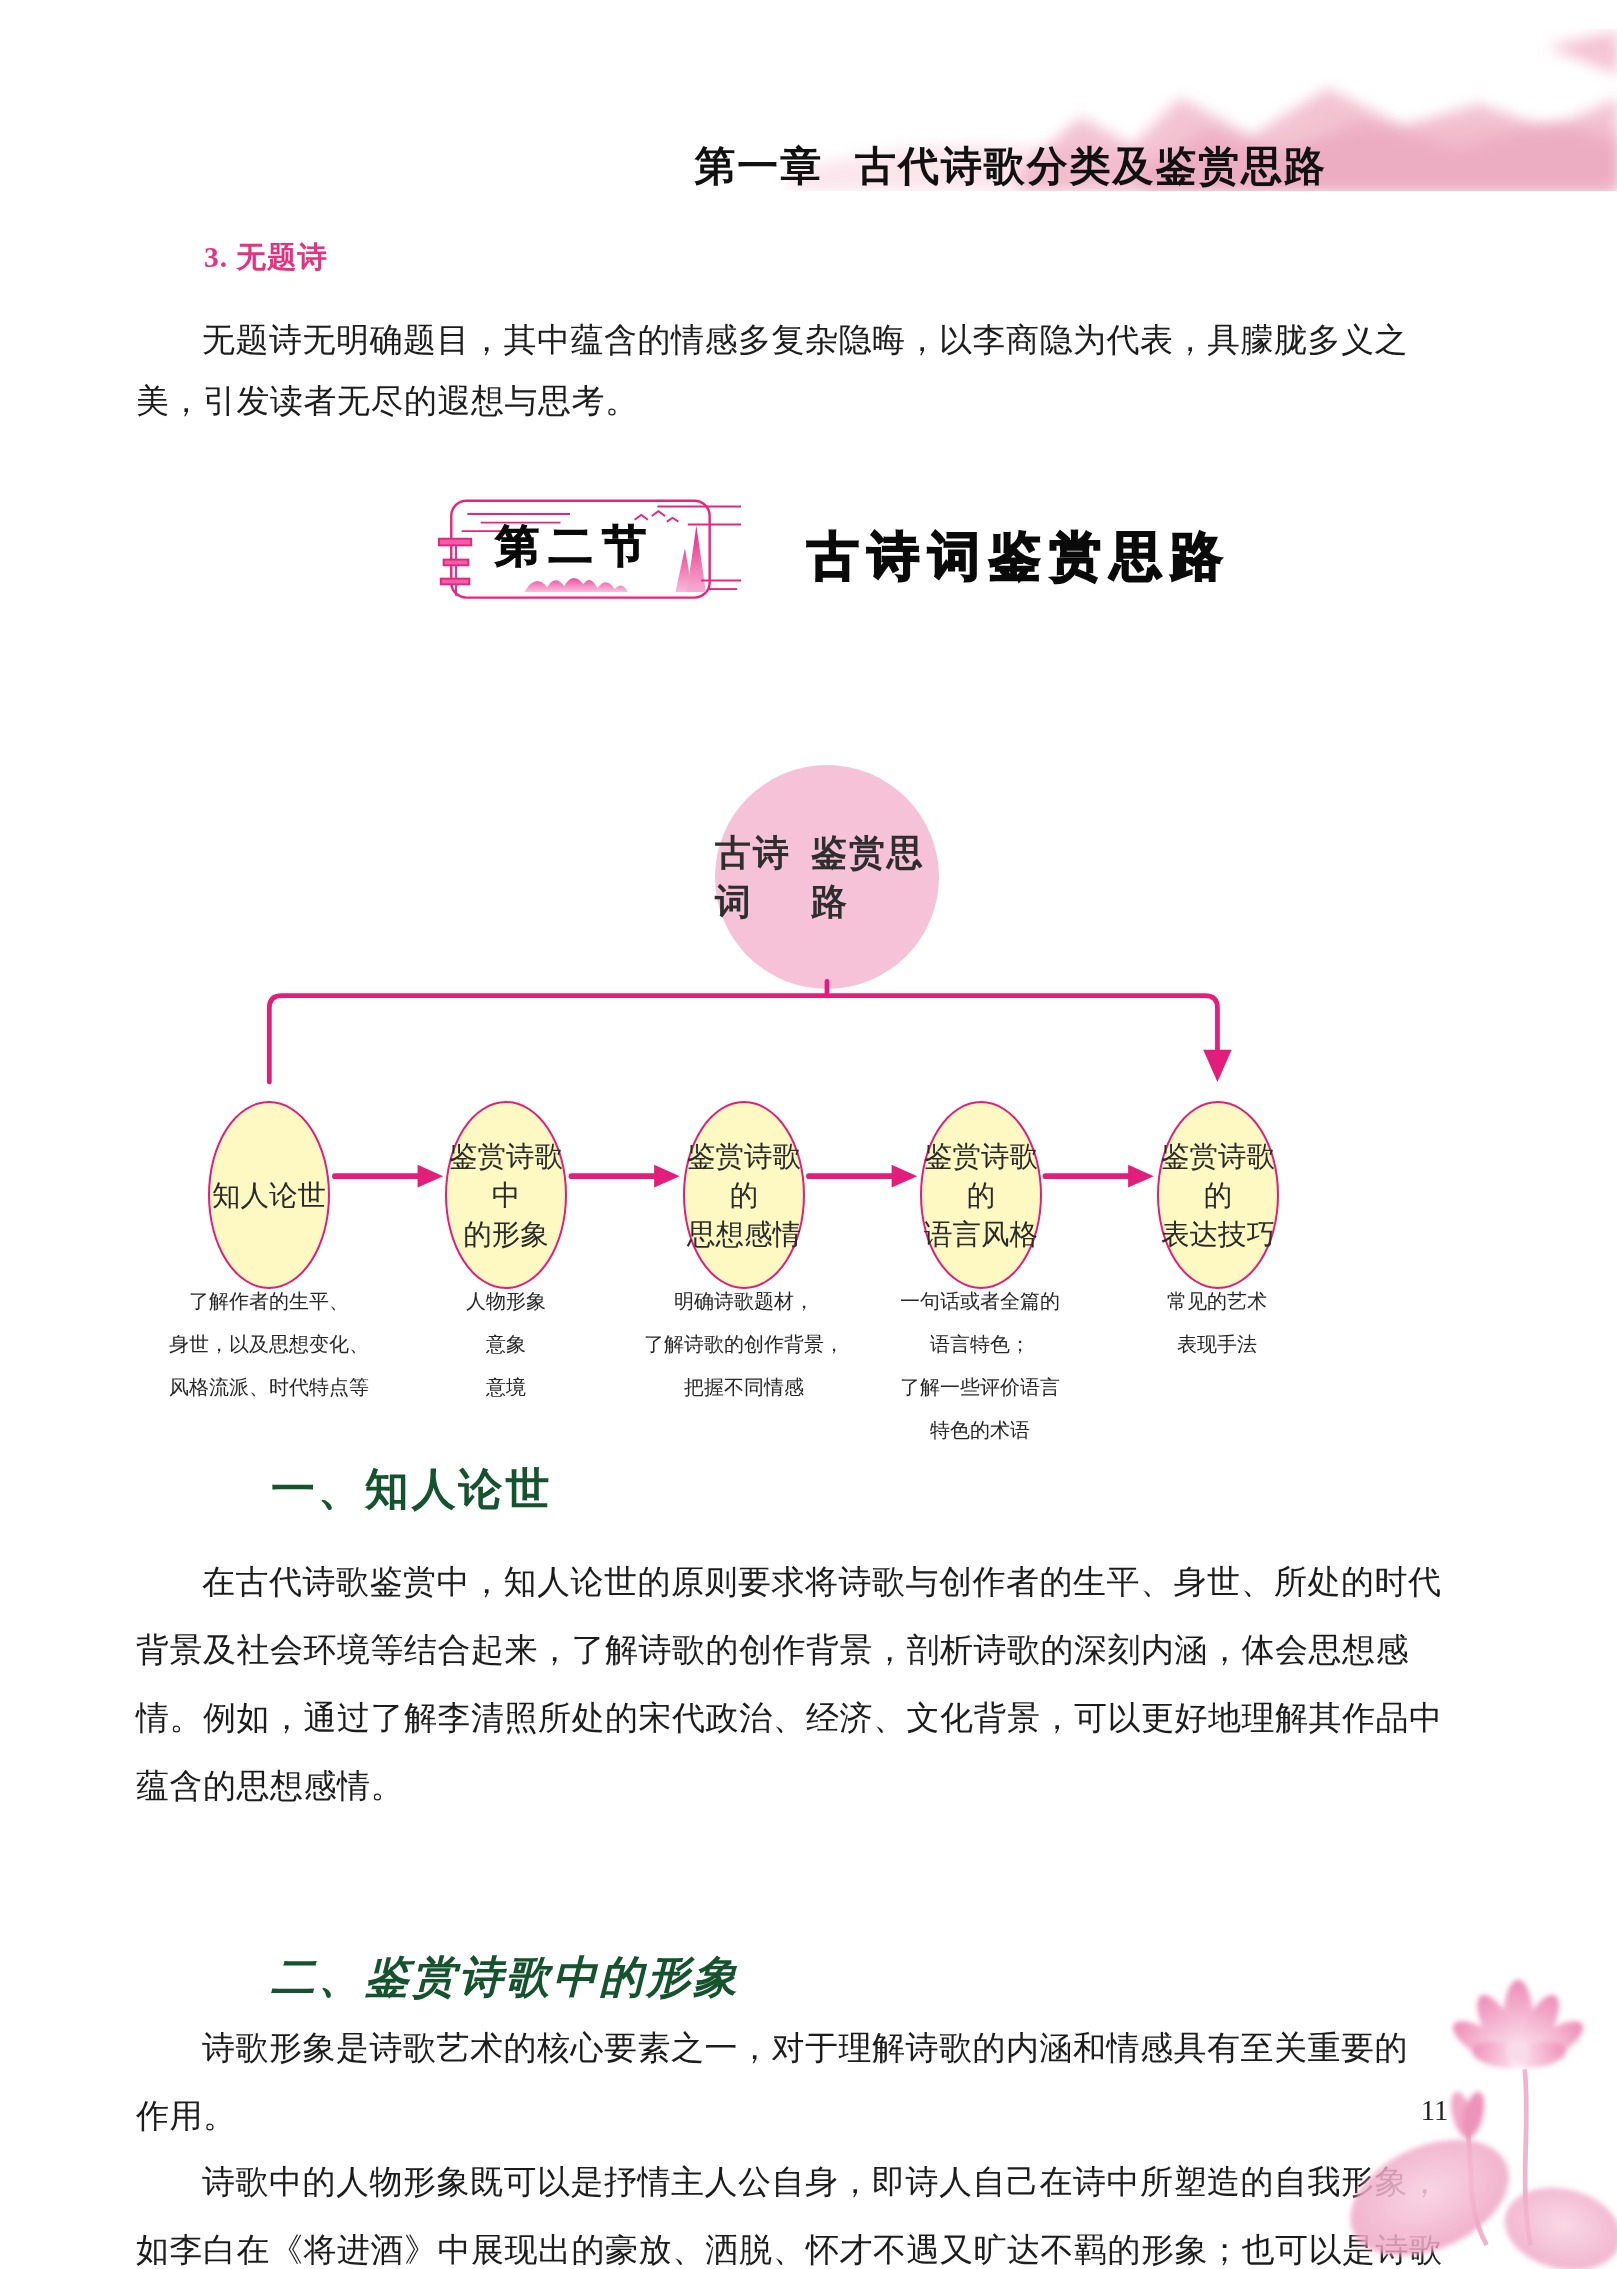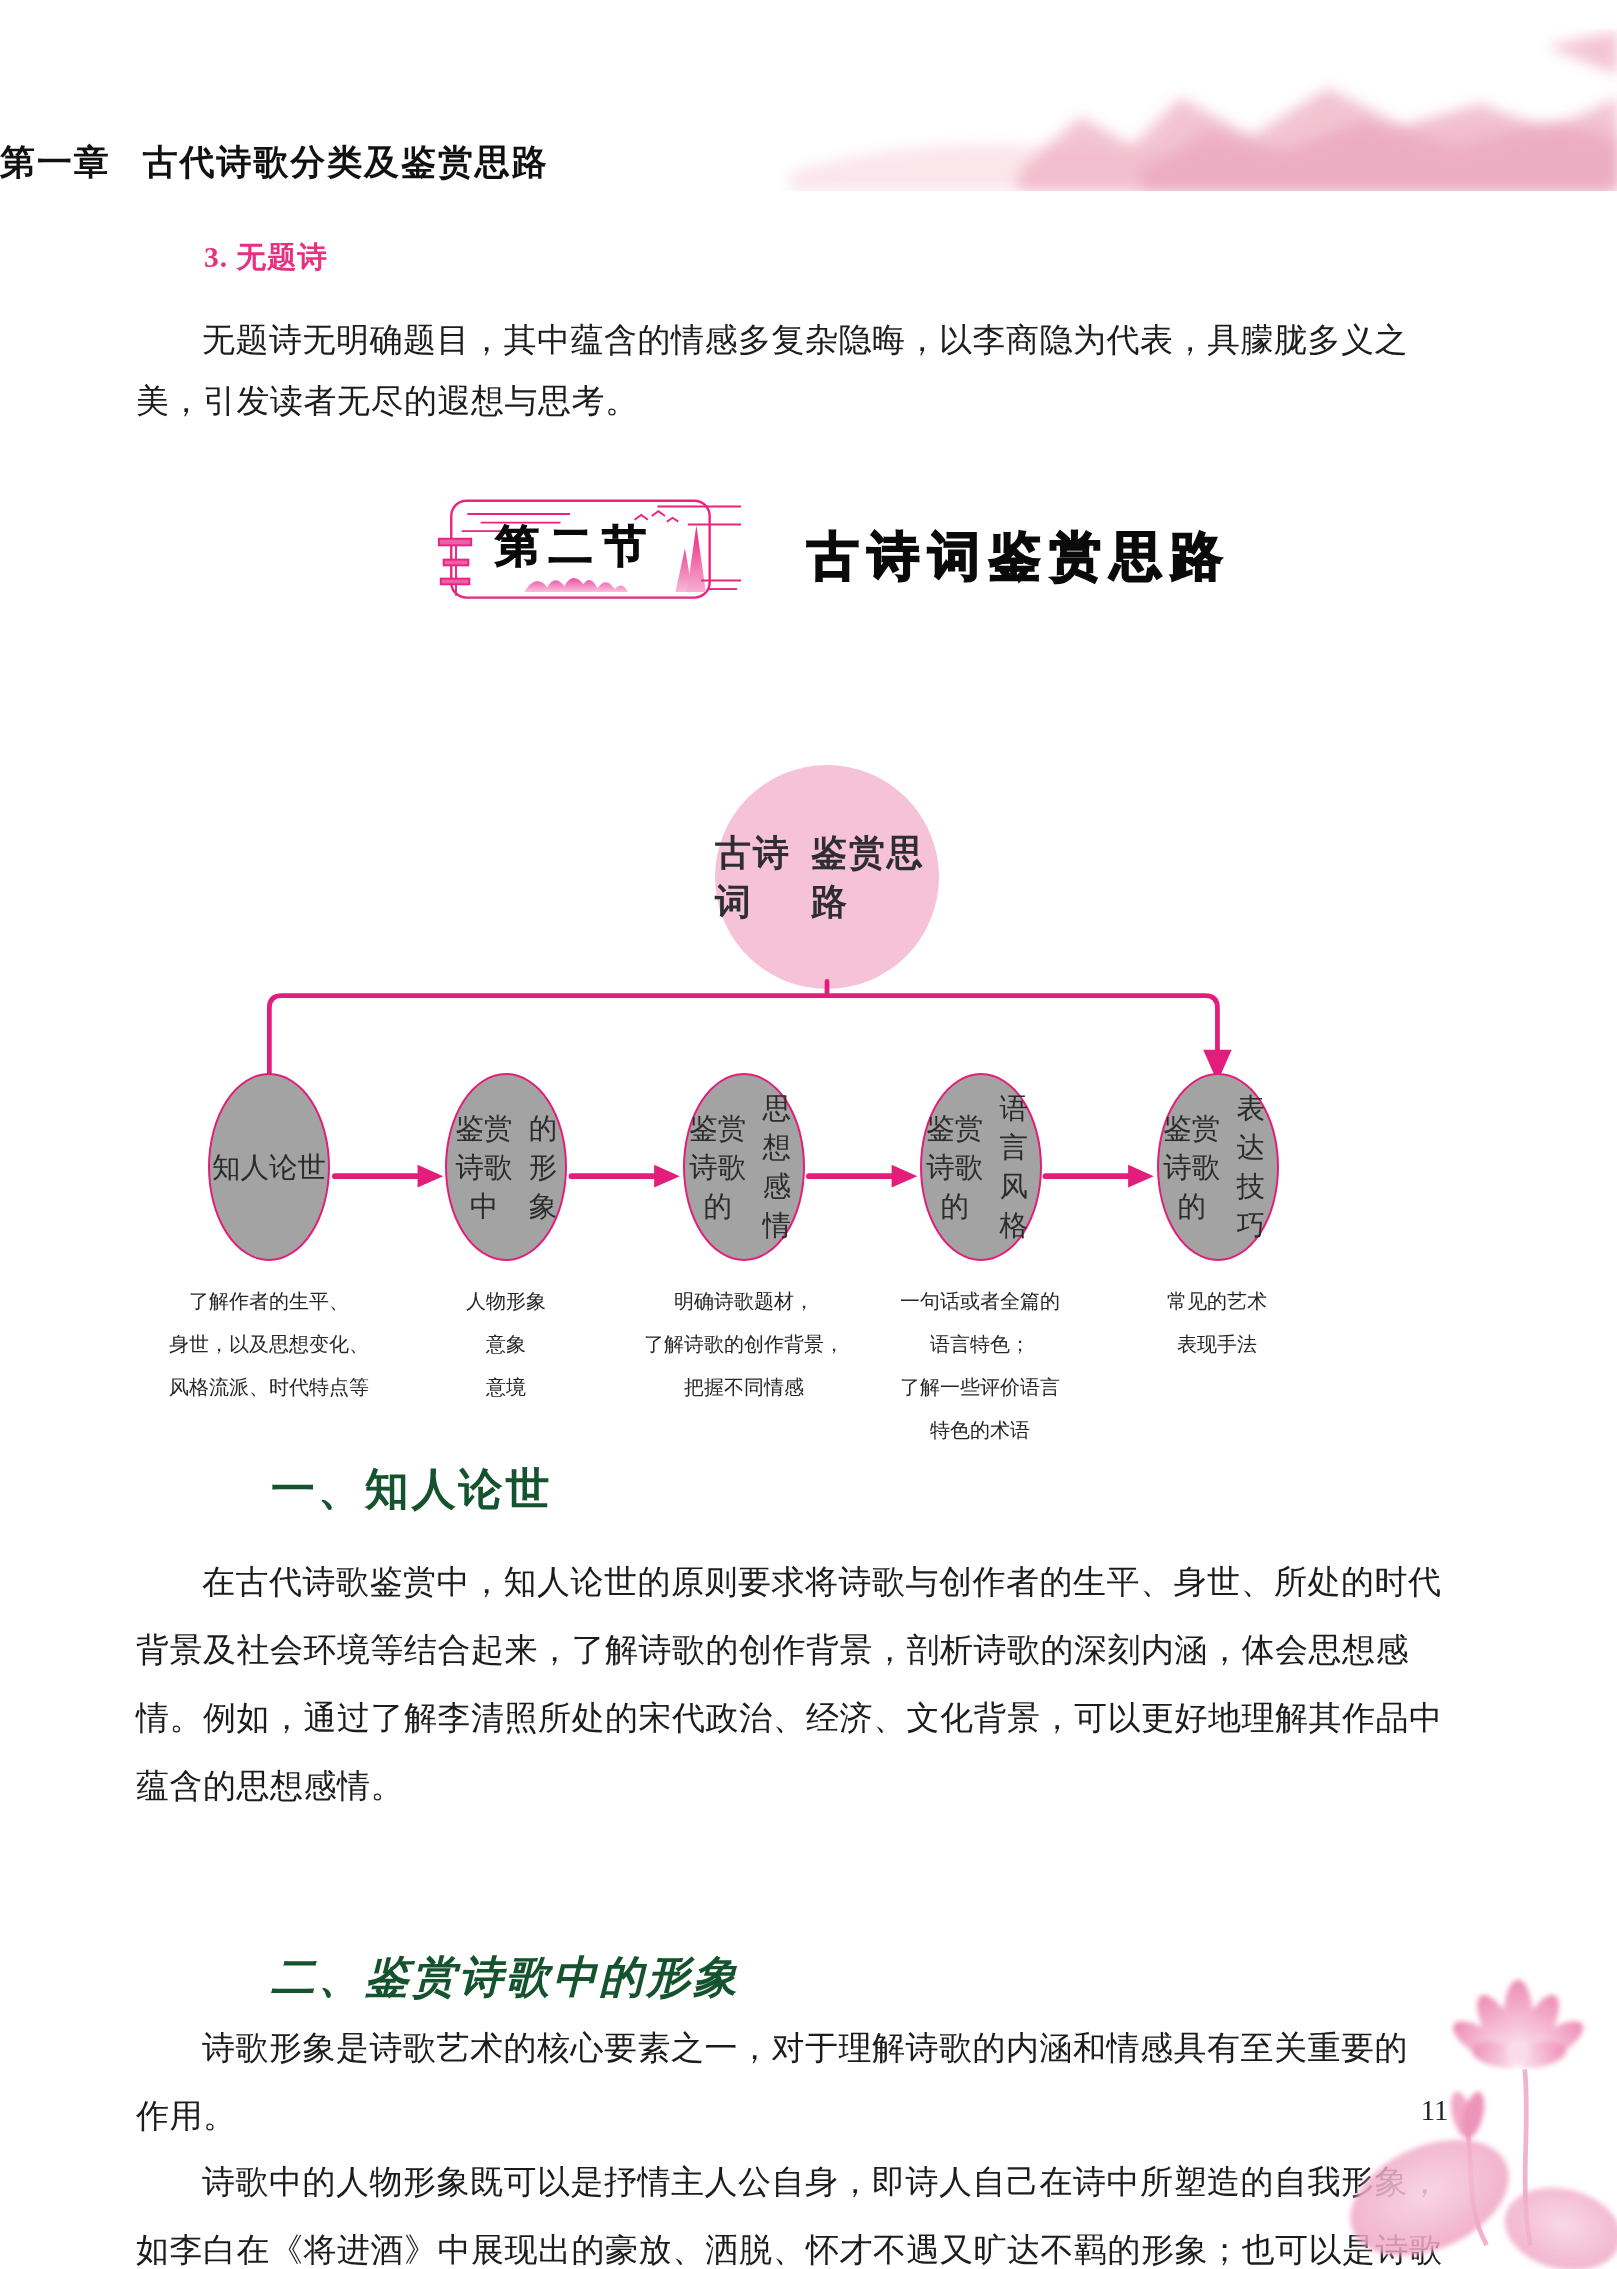--- a/index.html
+++ b/index.html
@@ -8,21 +8,21 @@
     width:1618px;height:2269px;
     background:#ffffff;
     overflow:hidden;
     font-family:"Liberation Serif","DejaVu Serif",serif;
     color:#1f1f1f;
   }
   
   .header-art{position:absolute;top:28.5px;right:0;width:885px;height:162px;pointer-events:none;}
   .chapter-header{
     position:absolute;top:139px;left:0;right:291px;
-    text-align:left;font-size:35px;letter-spacing:1.9px;color:#111;
+    text-align:right;font-size:41px;letter-spacing:1.9px;color:#111;
     font-weight:600;
   }
   .chapter-header .chap{margin-right:32px;}
   .sub-num-heading{
     position:absolute;left:204px;top:238px;
     font-size:29.5px;font-weight:600;color:#e7307f;letter-spacing:1px;
   }
   .big-heading{
     position:absolute;left:271px;
     font-family:"Liberation Sans","DejaVu Sans",sans-serif;
@@ -57,23 +57,23 @@
   
   .diagram-lines{position:absolute;left:133px;top:970px;width:1217px;height:323px;}
   .root-circle{
     position:absolute;left:715px;top:765px;width:224px;height:224px;
     border-radius:50%;background:#f5c2d8;
     display:flex;flex-direction:row;align-items:center;justify-content:center;
     font-family:"Liberation Sans","DejaVu Sans",sans-serif;
     font-size:36px;font-weight:bold;color:#2e2e2e;line-height:49px;letter-spacing:1.9px;
   }
   .node{
-    position:absolute;top:1073px;width:122px;height:188px;
-    border:2.9px solid #e31d7c;border-radius:50%;background:#a3a3a3;
-    display:flex;align-items:center;justify-content:center;
+    position:absolute;top:1101px;width:122px;height:188px;
+    border:2.9px solid #e31d7c;border-radius:50%;background:#fef9c3;
+    display:flex;flex-direction:column;align-items:center;justify-content:center;
     font-size:28.5px;color:#2b2b2b;line-height:39px;text-align:center;
     box-sizing:border-box;
   }
   .n1{left:208px;} .n2{left:445px;} .n3{left:683px;} .n4{left:920px;} .n5{left:1157px;}
   .node-desc{
     position:absolute;top:1280px;width:304px;
     font-size:20px;color:#262626;line-height:43px;text-align:center;
   }
   .d1{left:117px;} .d2{left:354px;} .d3{left:592px;} .d4{left:828px;} .d5{left:1065px;}
   

